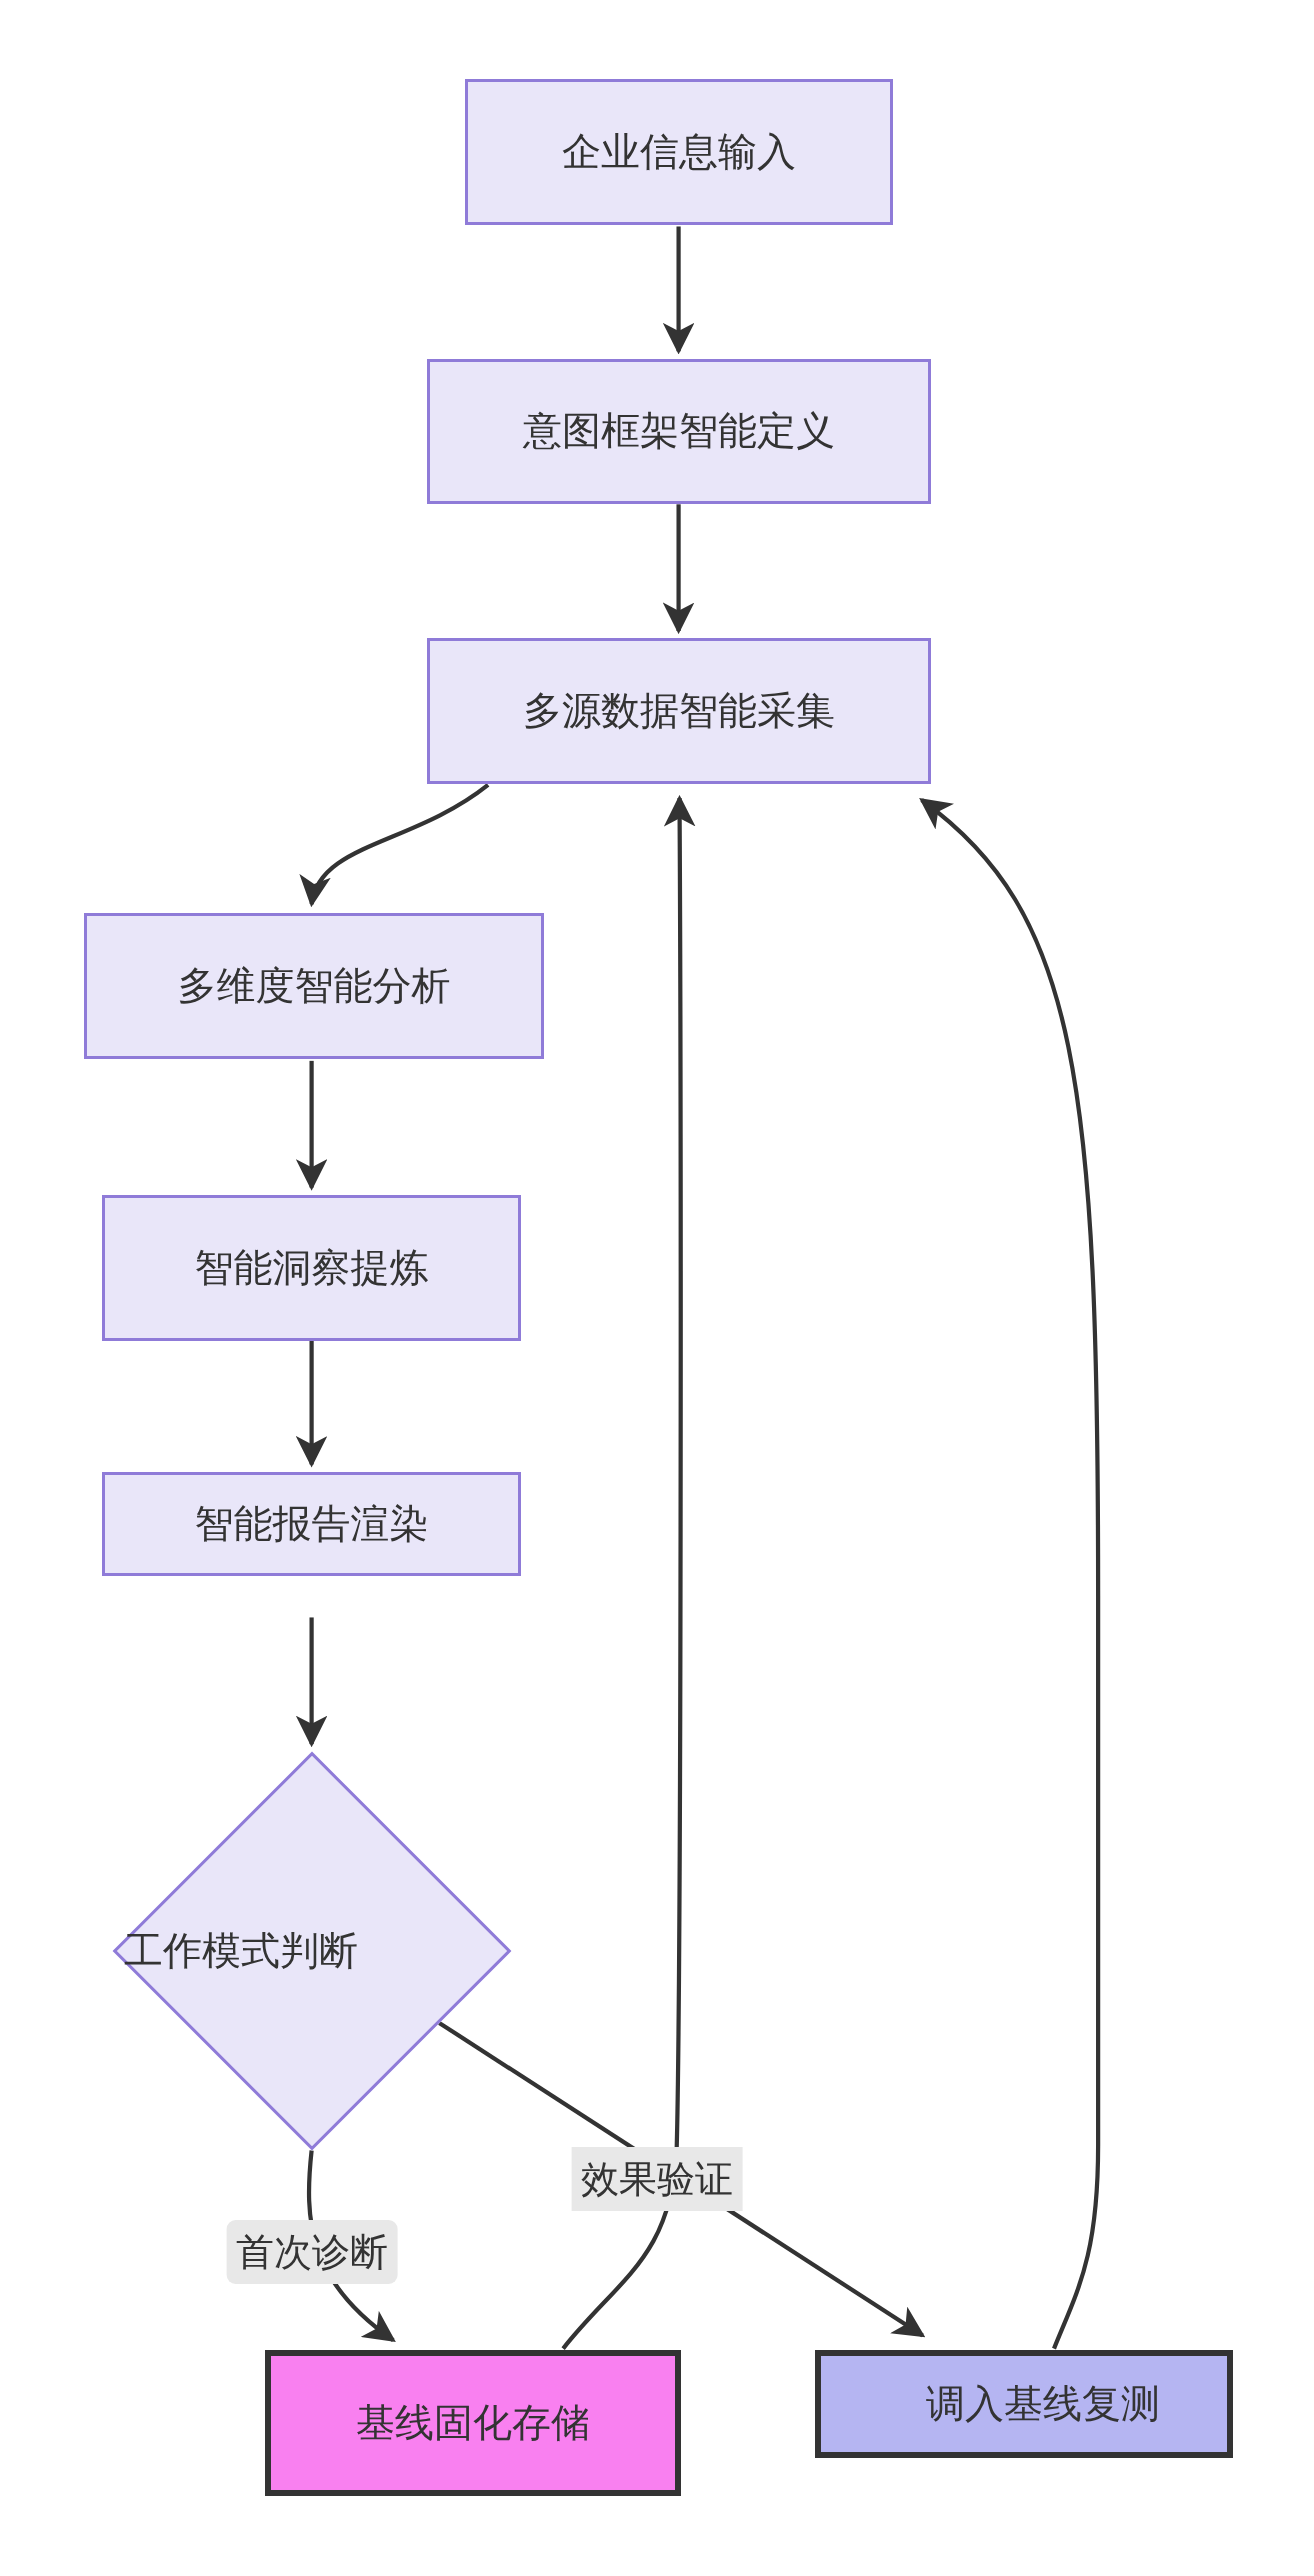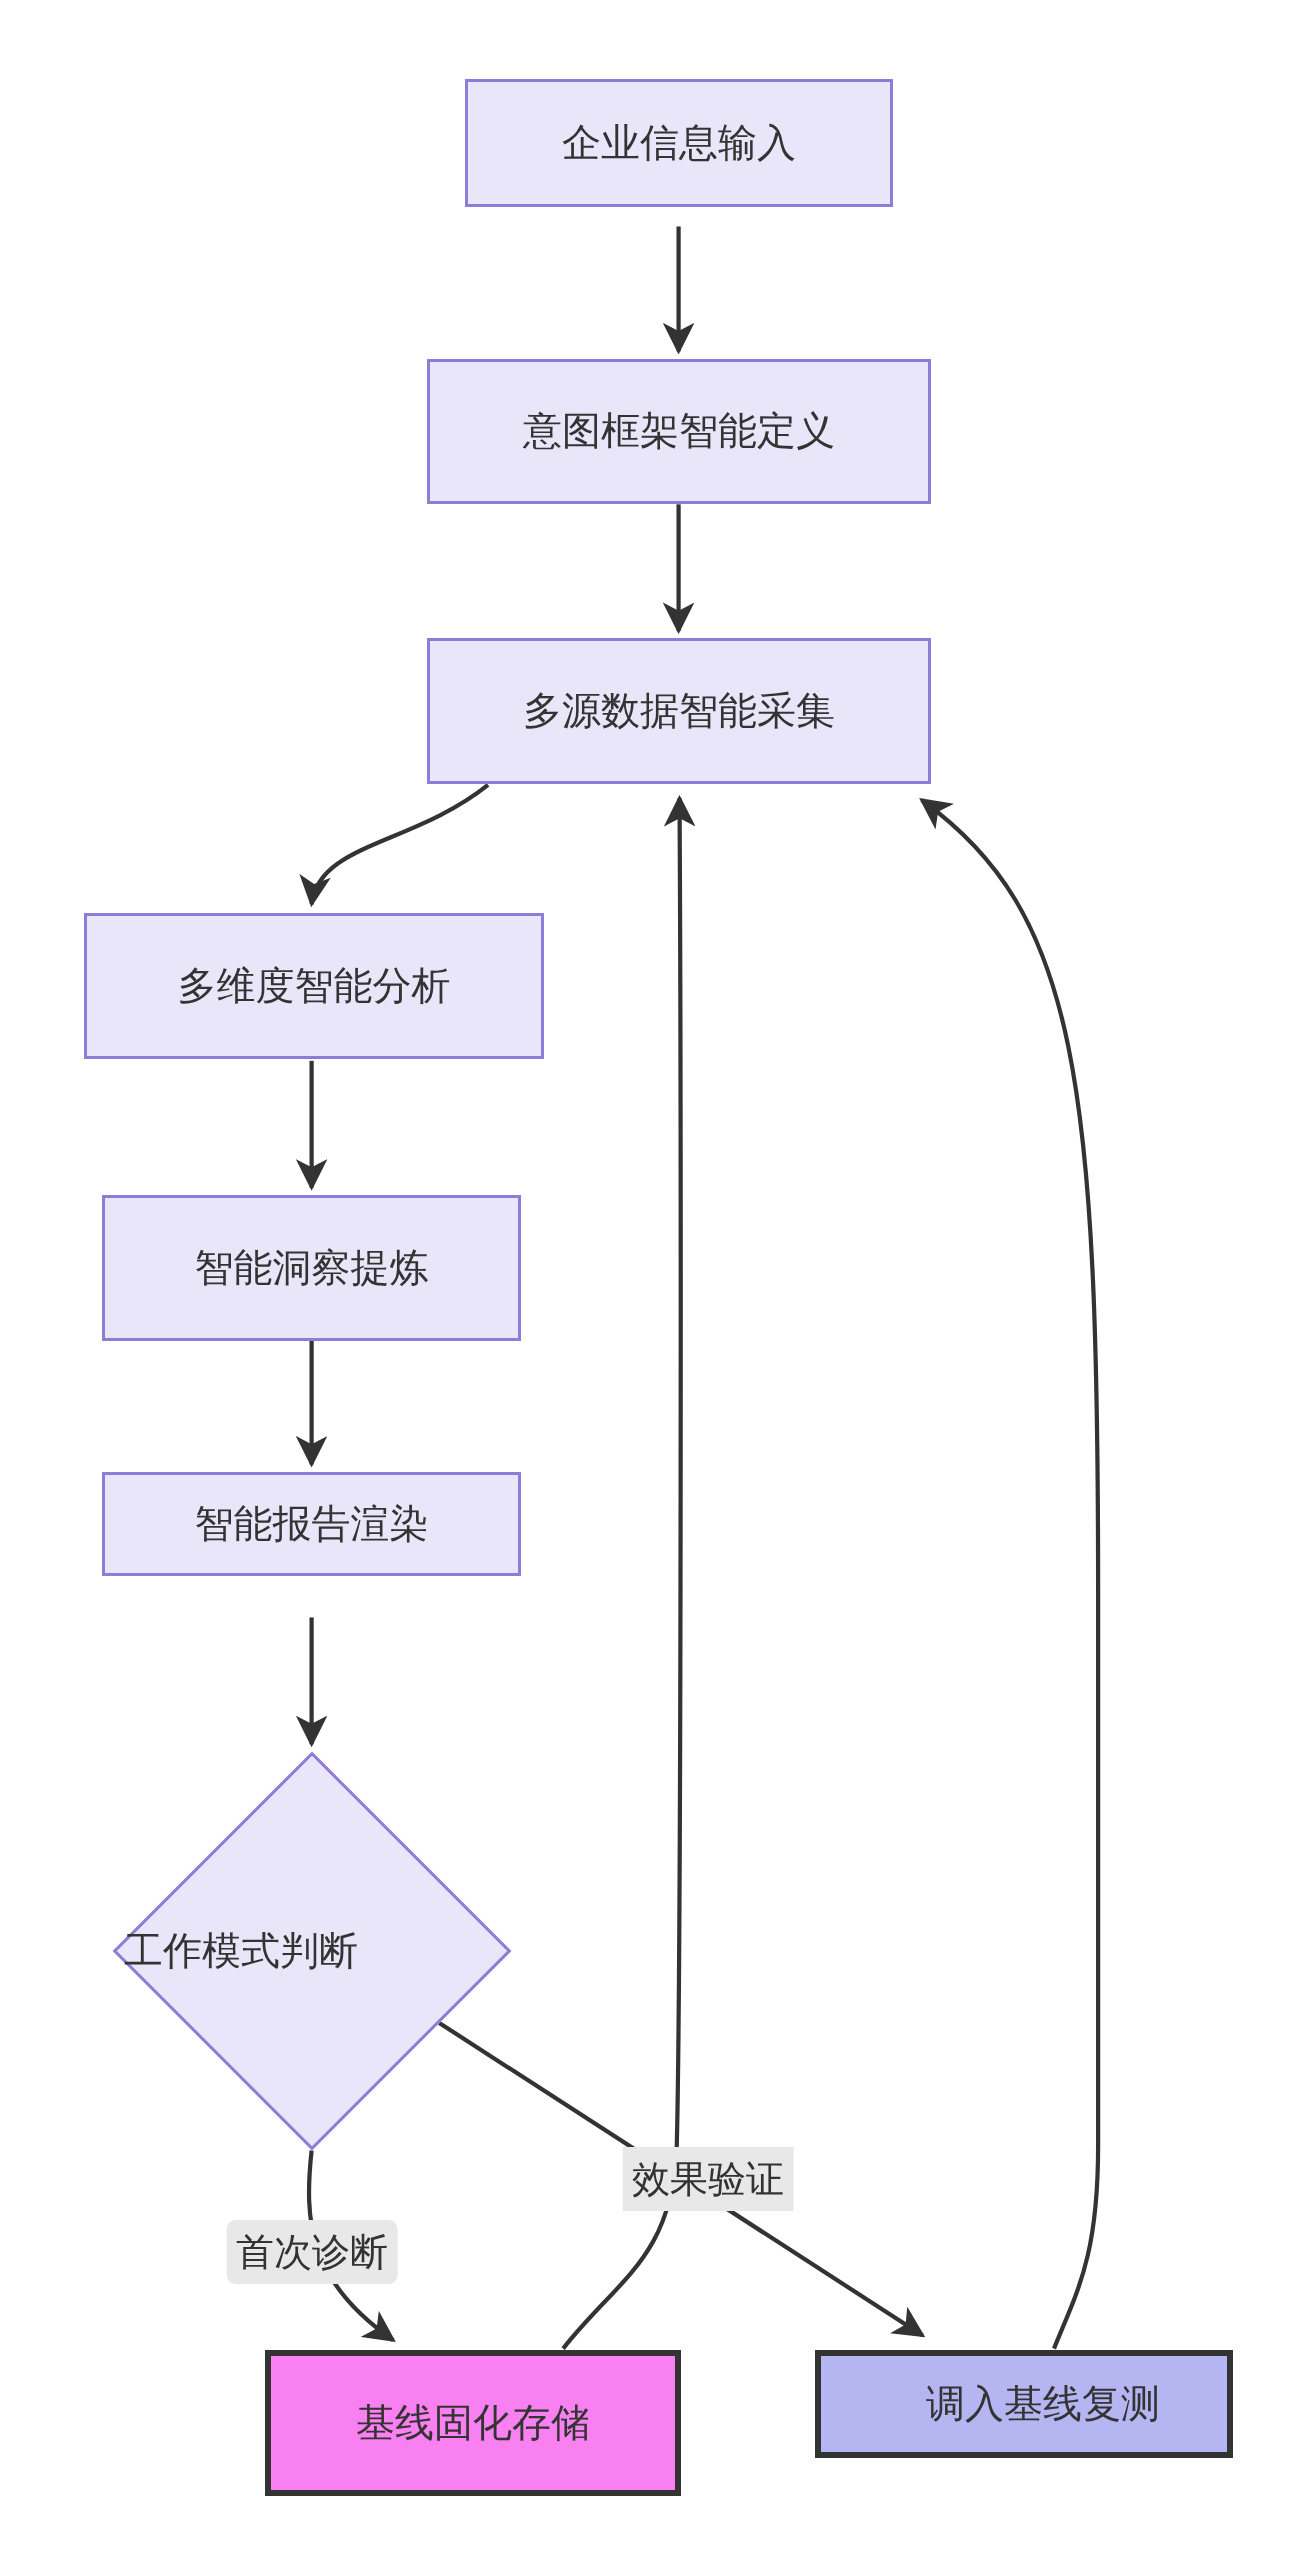--- a/index.html
+++ b/index.html
@@ -47,21 +47,21 @@
     <path class="edge-path" marker-end="url(#arrow)" d="M520,836 C440,900 340,898 332,963"></path>
     <path class="edge-path" marker-end="url(#arrow)" d="M332,1130 L332,1265"></path>
     <path class="edge-path" marker-end="url(#arrow)" d="M332,1428 L332,1560"></path>
     <path class="edge-path" marker-end="url(#arrow)" d="M332,1723 L332,1858"></path>
     <path class="edge-path" marker-end="url(#arrow)" d="M332,2291 C324,2365 328,2430 419,2493"></path>
     <path class="edge-path" marker-end="url(#arrow)" d="M468,2155 L983,2488"></path>
     <path class="edge-path" marker-end="url(#arrow)" d="M600,2502 C658,2428 716,2406 721,2288 C726,2100 726,1200 724,850"></path>
     <path class="edge-path" marker-end="url(#arrow)" d="M1123,2502 C1148,2440 1170,2404 1170,2285 L1170,1700 C1170,1150 1148,972 982,852"></path>
   </svg>
 
-  <div class="node" style="left:465px;top:79px;width:428px;height:128px;">
+  <div class="node" style="left:465px;top:79px;width:428px;height:146px;">
     <span>企业信息输入</span>
   </div>
 
   <div class="node" style="left:427px;top:359px;width:504px;height:145px;">
     <span>意图框架智能定义</span>
   </div>
 
   <div class="node" style="left:427px;top:638px;width:504px;height:146px;">
     <span>多源数据智能采集</span>
   </div>
@@ -86,16 +86,16 @@
   <div class="node node--store" style="left:265px;top:2350px;width:416px;height:146px;">
     <span>基线固化存储</span>
   </div>
 
   <div class="node node--retest" style="left:815px;top:2350px;width:418px;height:108px;padding-left:38px;">
     <span>调入基线复测</span>
   </div>
 
   <div class="edge-label" style="left:312px;top:2252px;border-radius:9px;">首次诊断</div>
 
-  <div class="edge-label" style="left:708px;top:2179px;text-align:center;">效果验证</div>
+  <div class="edge-label" style="left:657px;top:2179px;text-align:center;">效果验证</div>
 
 </div>
 
 
 </body></html>

